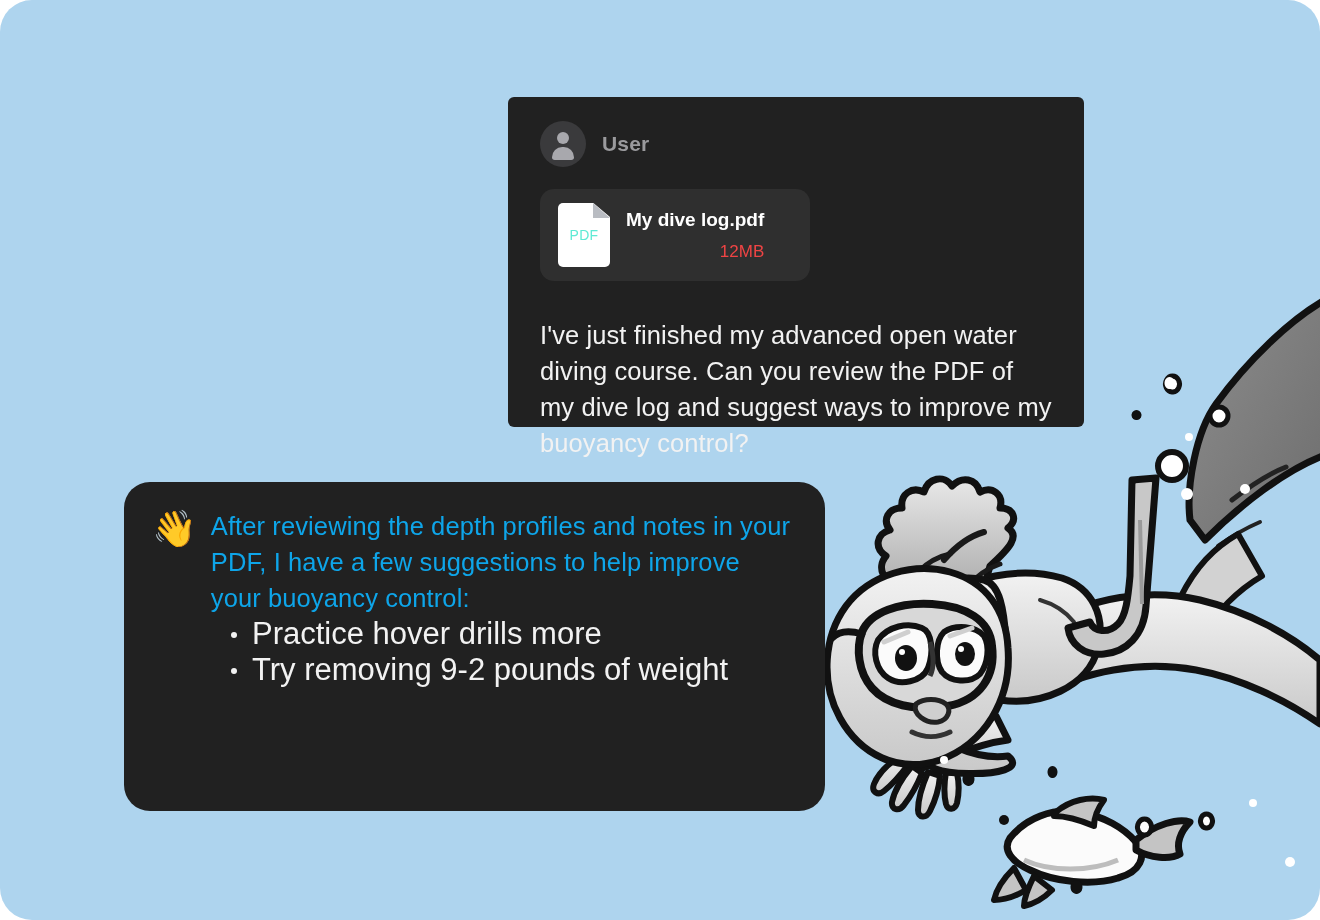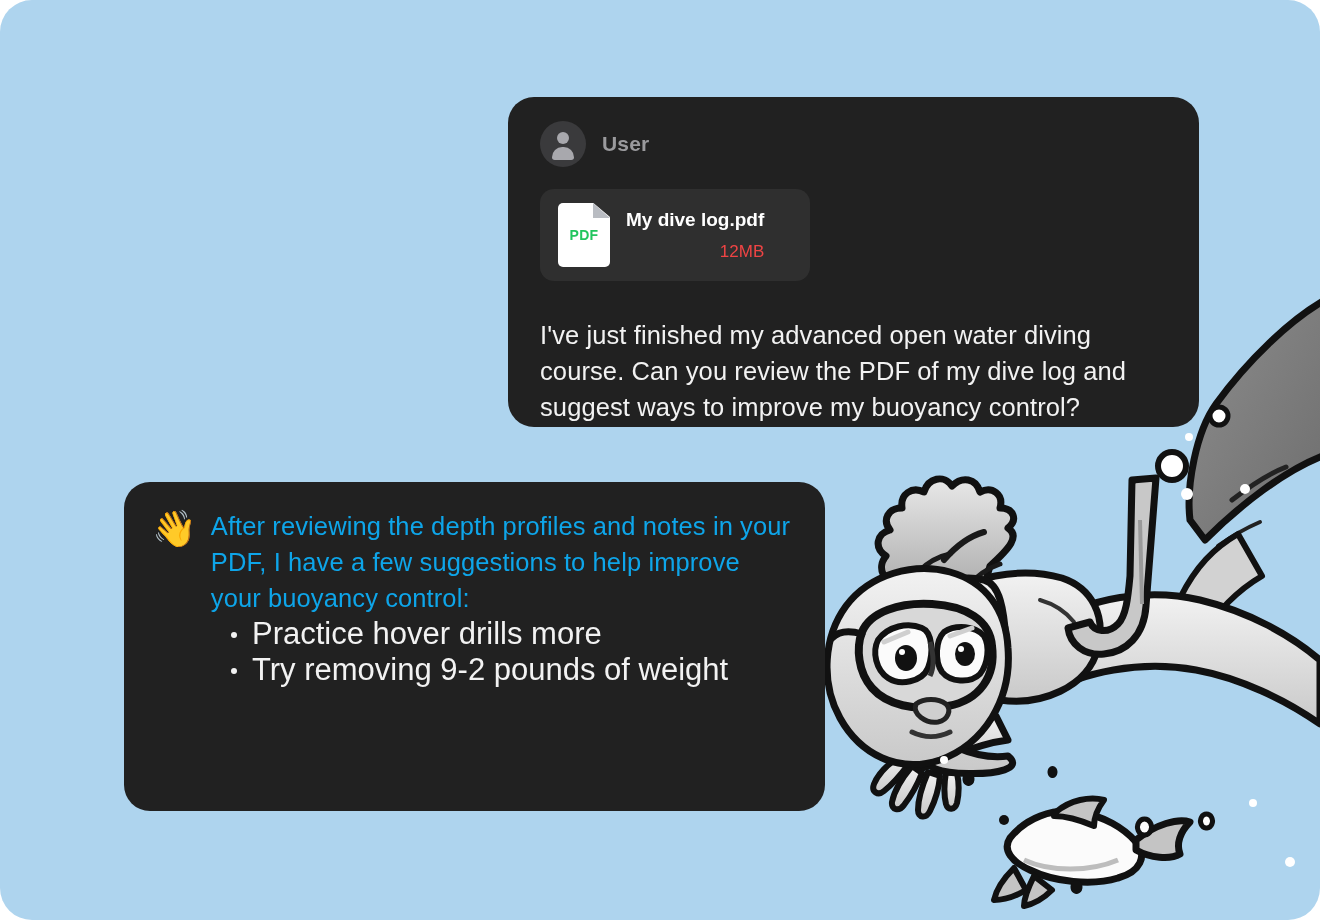--- a/index.html
+++ b/index.html
@@ -27,24 +27,24 @@
   
   .bubble {
     position: absolute;
     background: #212121;
     border-radius: 24px;
     box-sizing: border-box;
   }
   #user-bubble {
     left: 508px;
     top: 97px;
-    width: 691px;
+    width: 576px;
     height: 330px;
     padding: 24px 32px 0 32px;
-    border-radius: 26px;
+    border-radius: 6px;
   }
   #assistant-bubble {
     left: 124px;
     top: 482px;
     width: 701px;
     height: 329px;
     padding: 26px 30px 0 28px;
     border-radius: 26px;
   }
 
@@ -125,22 +125,22 @@
     background: #b9bcc2;
     clip-path: polygon(0 0, 100% 100%, 0 100%);
   }
   .pdf-icon .pdf-label {
     position: absolute;
     left: 0;
     right: 0;
     top: 24px;
     text-align: center;
     font-size: 14px;
-    font-weight: bold;
-    color: #22c55e;
+    font-weight: normal;
+    color: #5eead4;
     letter-spacing: 0.3px;
   }
   .file-meta { display: flex; flex-direction: column; gap: 11px; align-items: flex-end; }
   .file-name {
     font-size: 19px;
     font-weight: bold;
     color: #ffffff;
   }
   .file-size {
     font-size: 17px;

